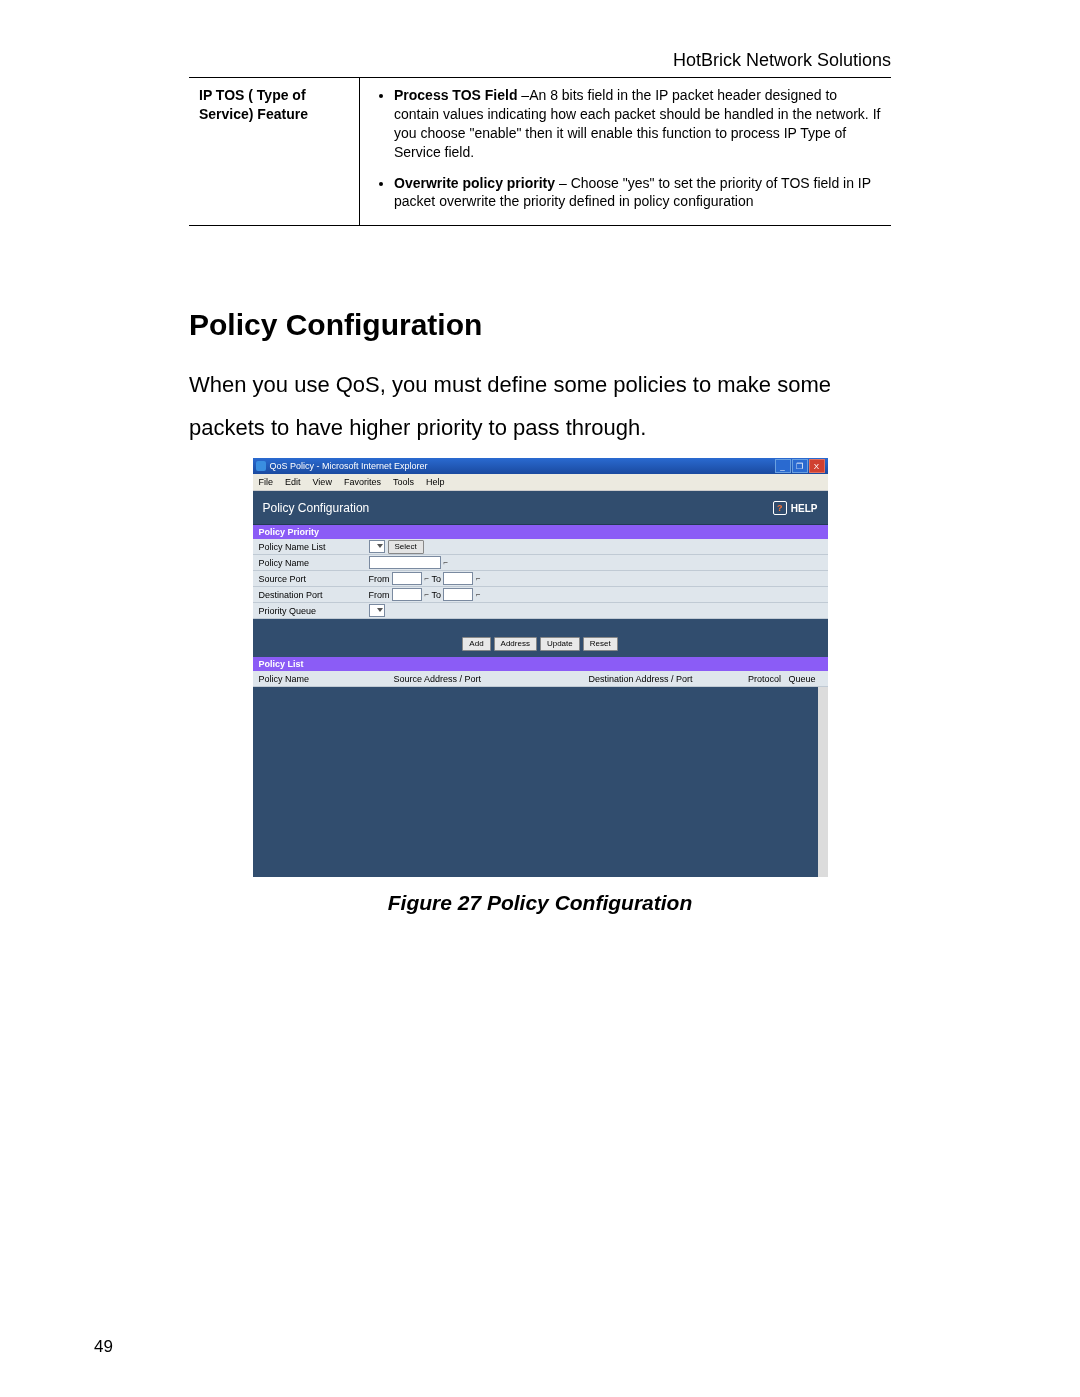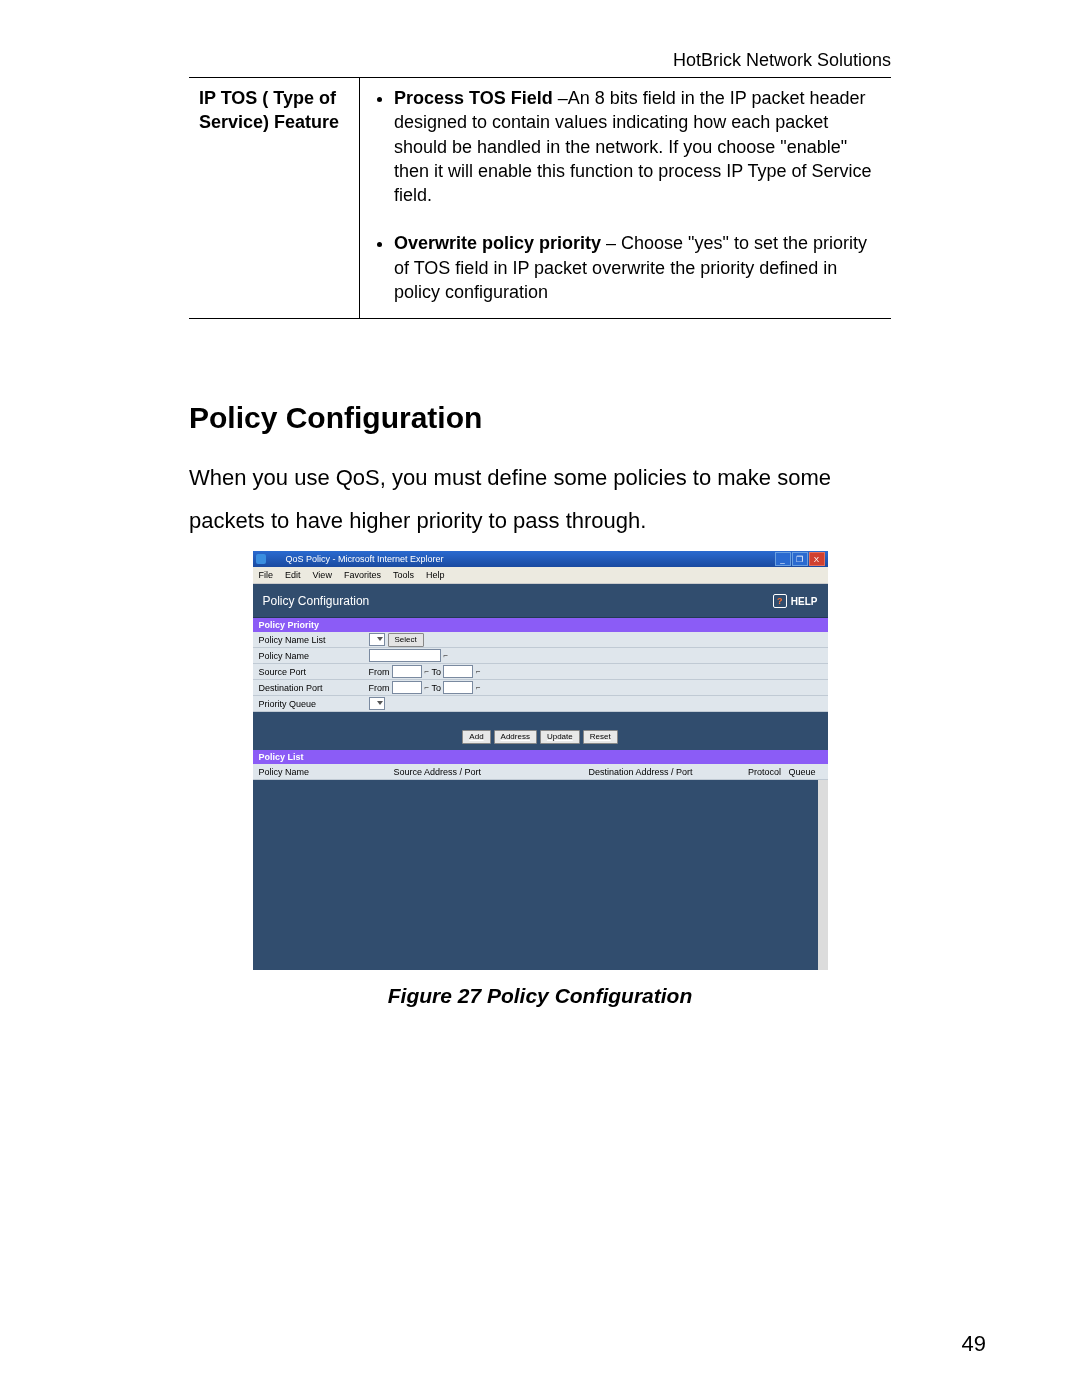--- a/index.html
+++ b/index.html
@@ -18,40 +18,40 @@
     position: relative;
   }
   .header-right {
     text-align: right;
     font-size: 18px;
     margin-bottom: 6px;
   }
   .feature-table {
     width: 100%;
     border-collapse: collapse;
-    font-size: 18px;
+    font-size: 14px;
     line-height: 1.35;
   }
   .feature-table td {
     border-top: 1px solid #000;
     border-bottom: 1px solid #000;
     vertical-align: top;
     padding: 8px 10px;
   }
   .feature-table td:first-child {
     width: 150px;
     border-right: 1px solid #000;
     font-weight: bold;
   }
   .feature-table ul {
     margin: 0;
     padding-left: 24px;
   }
   .feature-table li {
-    margin-bottom: 24px;
+    margin-bottom: 12px;
   }
   .feature-table li:last-child {
     margin-bottom: 6px;
   }
   .bold { font-weight: bold; }
   h2.section {
     font-size: 30px;
     margin-top: 82px;
     margin-bottom: 18px;
     font-weight: bold;
@@ -74,21 +74,21 @@
   }
   .titlebar {
     height: 16px;
     background: linear-gradient(#2a6ad0, #1a4aa0);
     display: flex;
     align-items: center;
     justify-content: space-between;
     padding: 0 3px;
     font-size: 9px;
   }
-  .title-left { display:flex; align-items:center; gap:20px;}
+  .title-left { display:flex; align-items:center; gap:4px;}
   .ie-icon {
     width:10px; height:10px; background:#3a8ee0; border-radius:2px;
   }
   .win-buttons { display:flex; gap:1px;}
   .win-btn {
     width:14px; height:12px; display:flex; align-items:center; justify-content:center;
     font-size:8px; color:#fff;
   }
   .win-btn.min, .win-btn.max { background:#2a6ad0; border:1px solid #6aa0e0; }
   .win-btn.close { background:#d04030; border:1px solid #e07060;}
@@ -151,42 +151,42 @@
   }
   .ctrl-text{
     display:inline-block; height:11px; background:#fff; border:1px solid #7a8aa0;
     vertical-align:middle;
   }
   .ctrl-glyph{ display:inline-block; width:10px; text-align:center; color:#555; font-size:8px;}
   .spacer-band{
     background:#314d6e; height:32px; display:flex; align-items:flex-end; justify-content:center;
     padding-bottom:6px;
   }
-  .btn-row{ display:flex; gap:3px;text-decoration:underline;}
+  .btn-row{ display:flex; gap:3px;}
   .btn-row .ctrl-btn{ background:#e8e8e8;}
   .list-head{
     background:#dfe6ec; color:#000; font-size:9px;
     display:flex; padding:1px 6px; border-bottom:1px solid #c0cad4;
     height:13px; align-items:center;
   }
   .lh-col1{width:135px;}
   .lh-col2{width:195px;}
   .lh-col3{width:155px;}
   .lh-col4{flex:1; text-align:right; padding-right:6px;}
   .list-body{
     background:#314d6e; height:190px;
     border-right:10px solid #dcdcdc;
   }
   .caption{
     text-align:center; font-size:21px; font-weight:bold; font-style:italic;
     margin-top:14px;
   }
   .pagenum{
-    position:absolute; bottom:40px; left:0; width:100%; text-align:right;
-    font-size:22px;
+    position:absolute; bottom:40px; left:0; width:100%; text-align:left;
+    font-size:17px;
   }
 </style>
 </head>
 <body>
 
 <div class="page">
   <div class="header-right">HotBrick Network Solutions</div>
 
   <table class="feature-table">
     <tbody>

